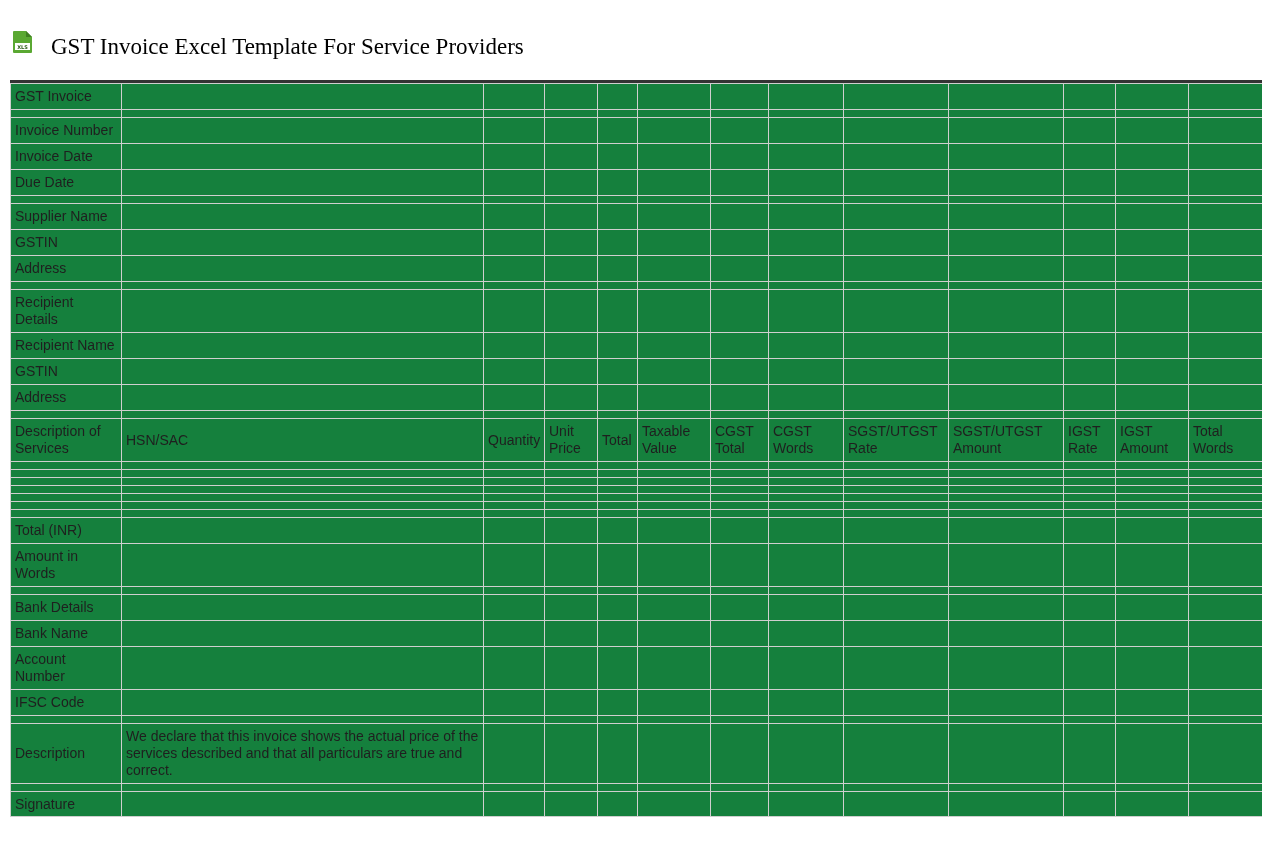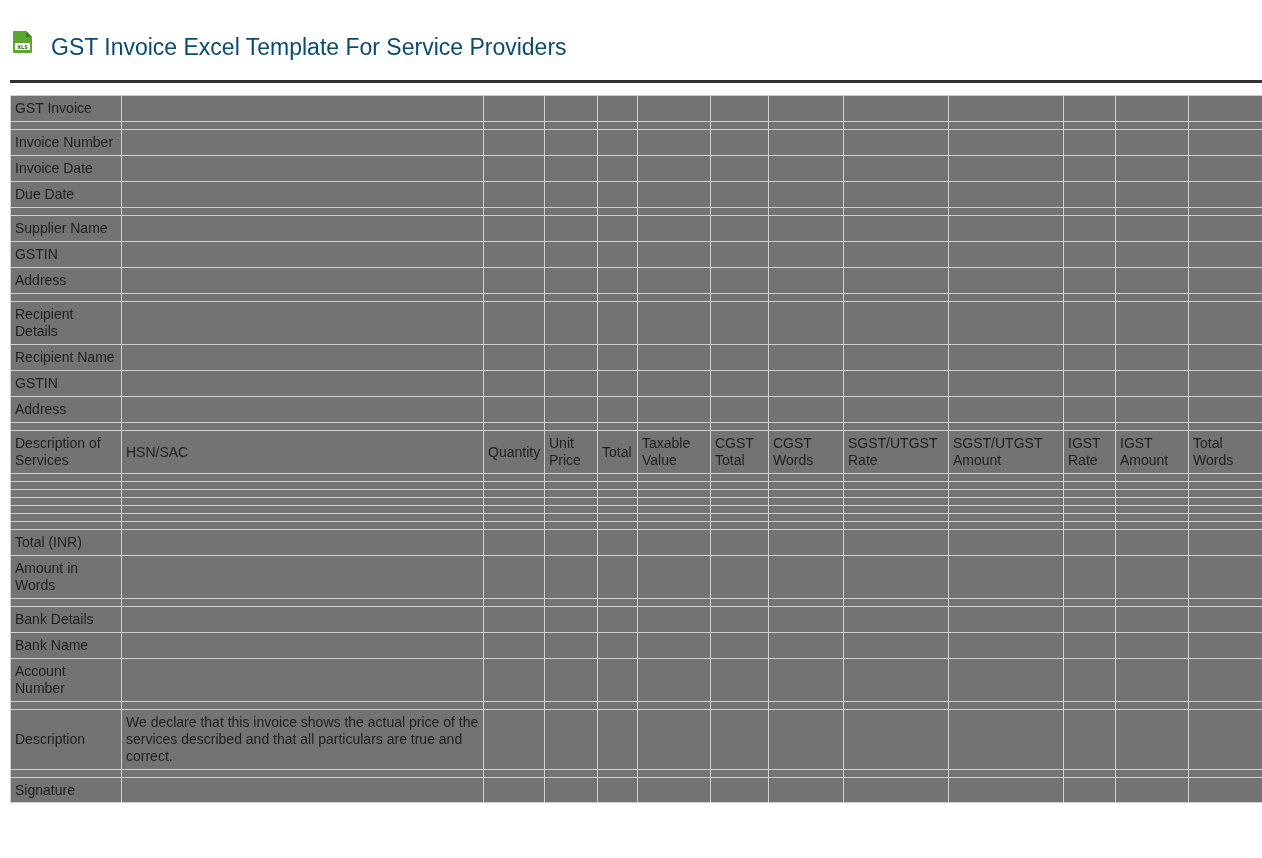--- a/index.html
+++ b/index.html
@@ -1,21 +1,21 @@
 <!DOCTYPE html>
 <html><head>
   <meta charset="utf-8">
   <style>
     html, body { margin: 0; padding: 0; background: #ffffff; }
     body { width: 1262px; height: 858px; overflow: hidden; position: relative; font-family: "Liberation Sans", "DejaVu Sans", sans-serif; color: #212121; }
     .header { position: absolute; left: 0; top: 0; width: 1262px; height: 81px; }
     .file-icon { position: absolute; left: 13px; top: 31px; width: 19px; height: 22px; }
-    .page-title { position: absolute; left: 51px; top: 32px; font-size: 23px; line-height: 30px; color: #0c4a6e; white-space: nowrap; letter-spacing: 0px; }
+    .page-title { position: absolute; left: 51px; top: 32px; font-size: 23px; line-height: 30px; color: #000000; white-space: nowrap; letter-spacing: 0px; font-family: Liberation Serif, serif; }
     .sheet-wrap { position: absolute; left: 10px; top: 80px; width: 1252px; border-top: 3px solid #333333; }
-    table.sheet { border-collapse: collapse; table-layout: fixed; width: 1252px; background: #737373; margin-top: 12px; }
+    table.sheet { border-collapse: collapse; table-layout: fixed; width: 1252px; background: #15803d; }
     table.sheet td { border: 1px solid #cfcfcf; padding: 0 4px; font-size: 14px; line-height: 17px; vertical-align: middle; overflow: hidden; color: #1f1f1f; }
     tr.r26 td { height: 25px; }
     tr.r43 td { height: 42px; }
     tr.r8 td { height: 7px; padding: 0; font-size: 0; line-height: 0; }
     tr.r60 td { height: 59px; }
     tr.r24 td { height: 24px; }
   </style>
 </head>
 <body>
 
@@ -481,20 +481,35 @@
           <td></td>
           <td></td>
           <td></td>
           <td></td>
           <td></td>
           <td></td>
           <td></td>
           <td></td>
           <td></td>
     </tr>
+    <tr class="r26">
+      <td>IFSC Code</td>
+      <td></td>
+          <td></td>
+          <td></td>
+          <td></td>
+          <td></td>
+          <td></td>
+          <td></td>
+          <td></td>
+          <td></td>
+          <td></td>
+          <td></td>
+          <td></td>
+    </tr>
     <tr class="r8">
           <td></td>
           <td></td>
           <td></td>
           <td></td>
           <td></td>
           <td></td>
           <td></td>
           <td></td>
           <td></td>

